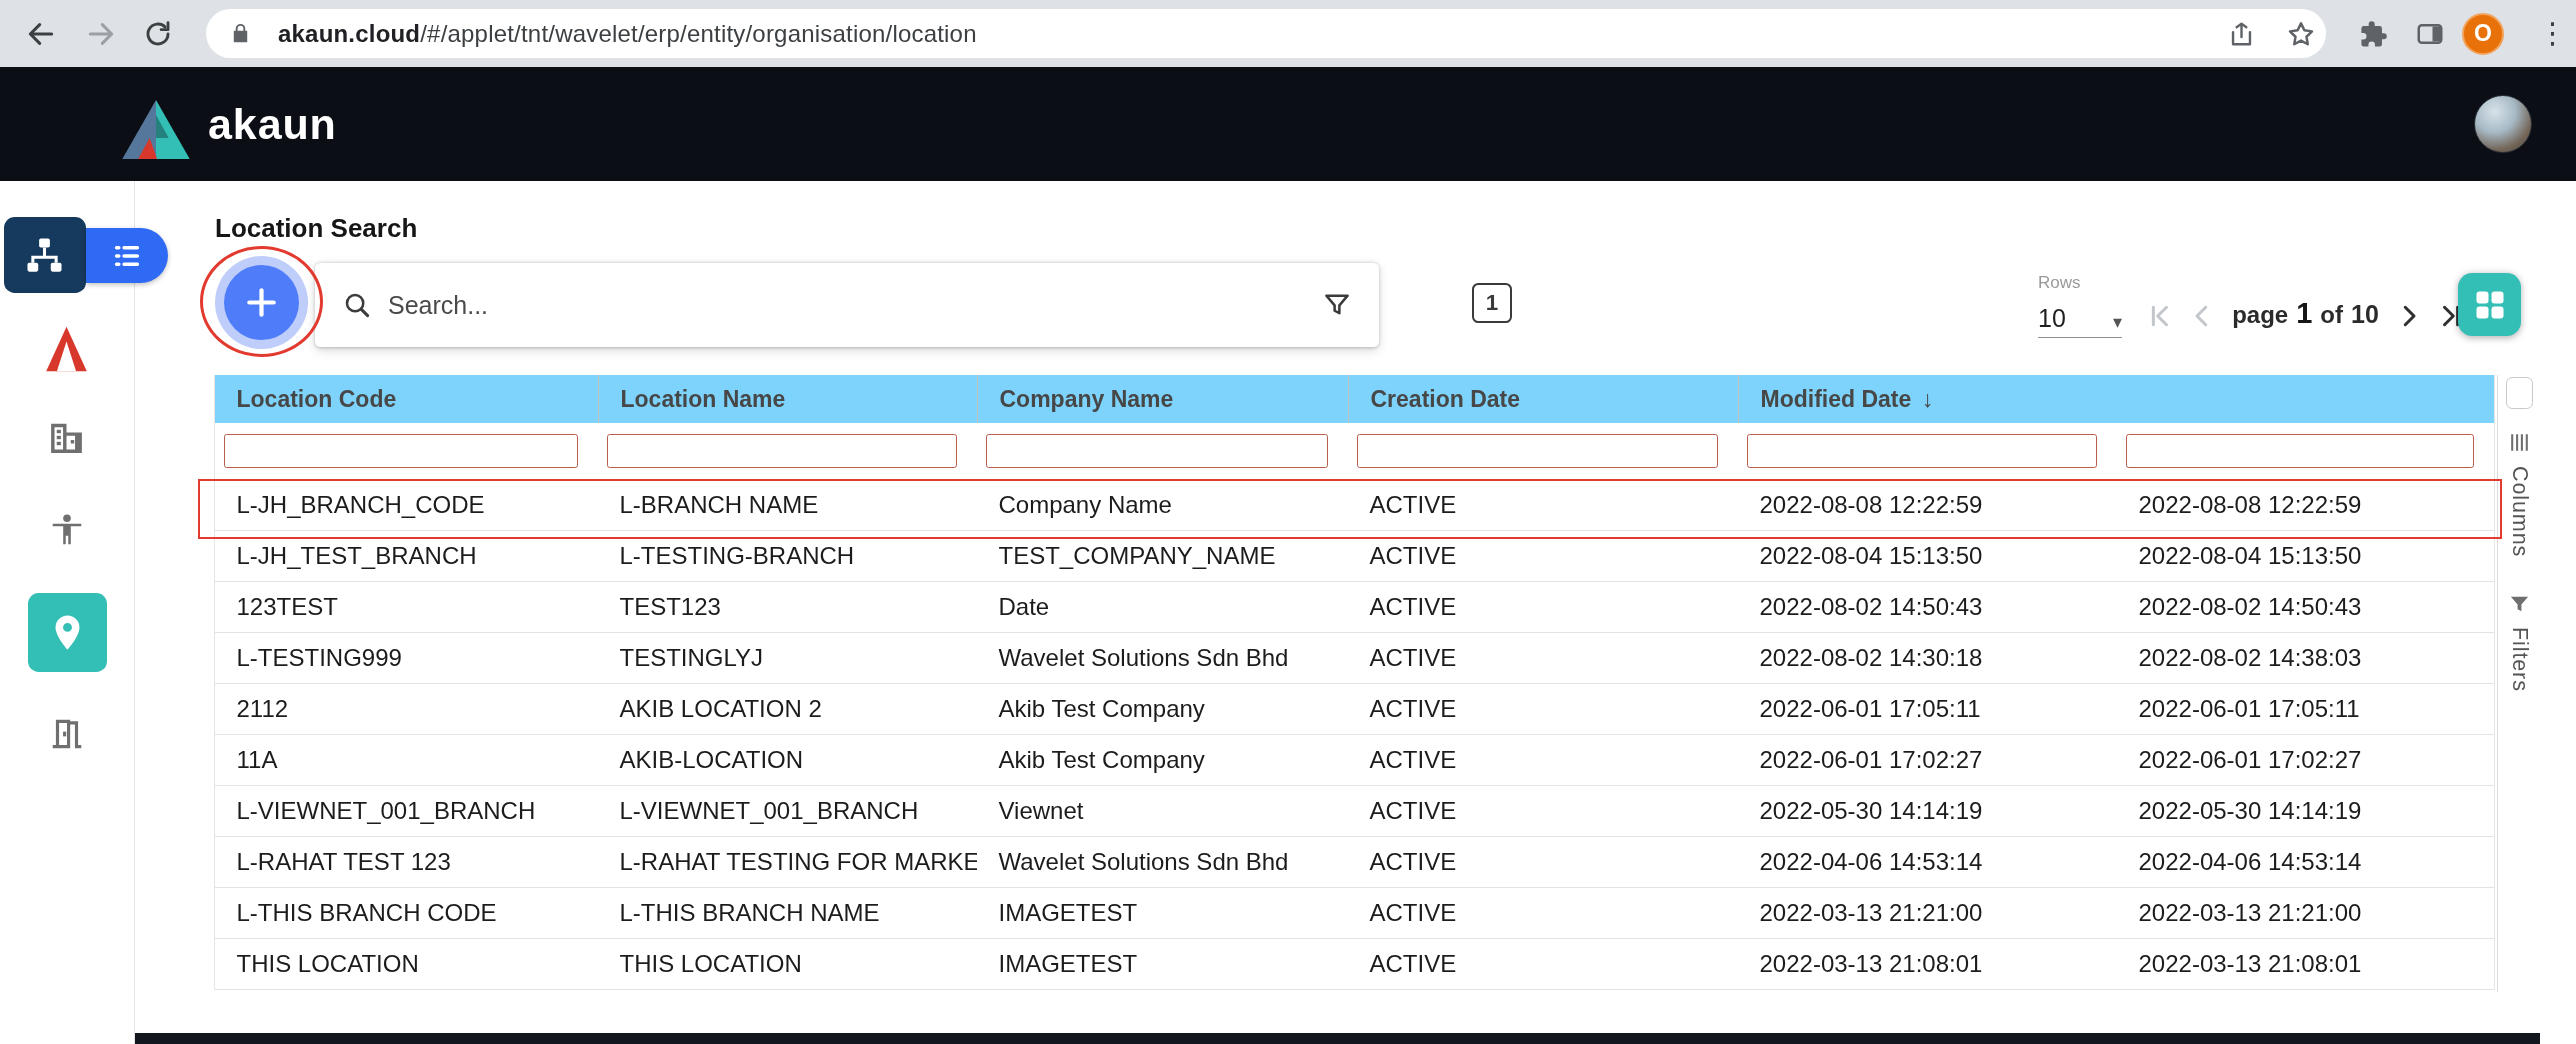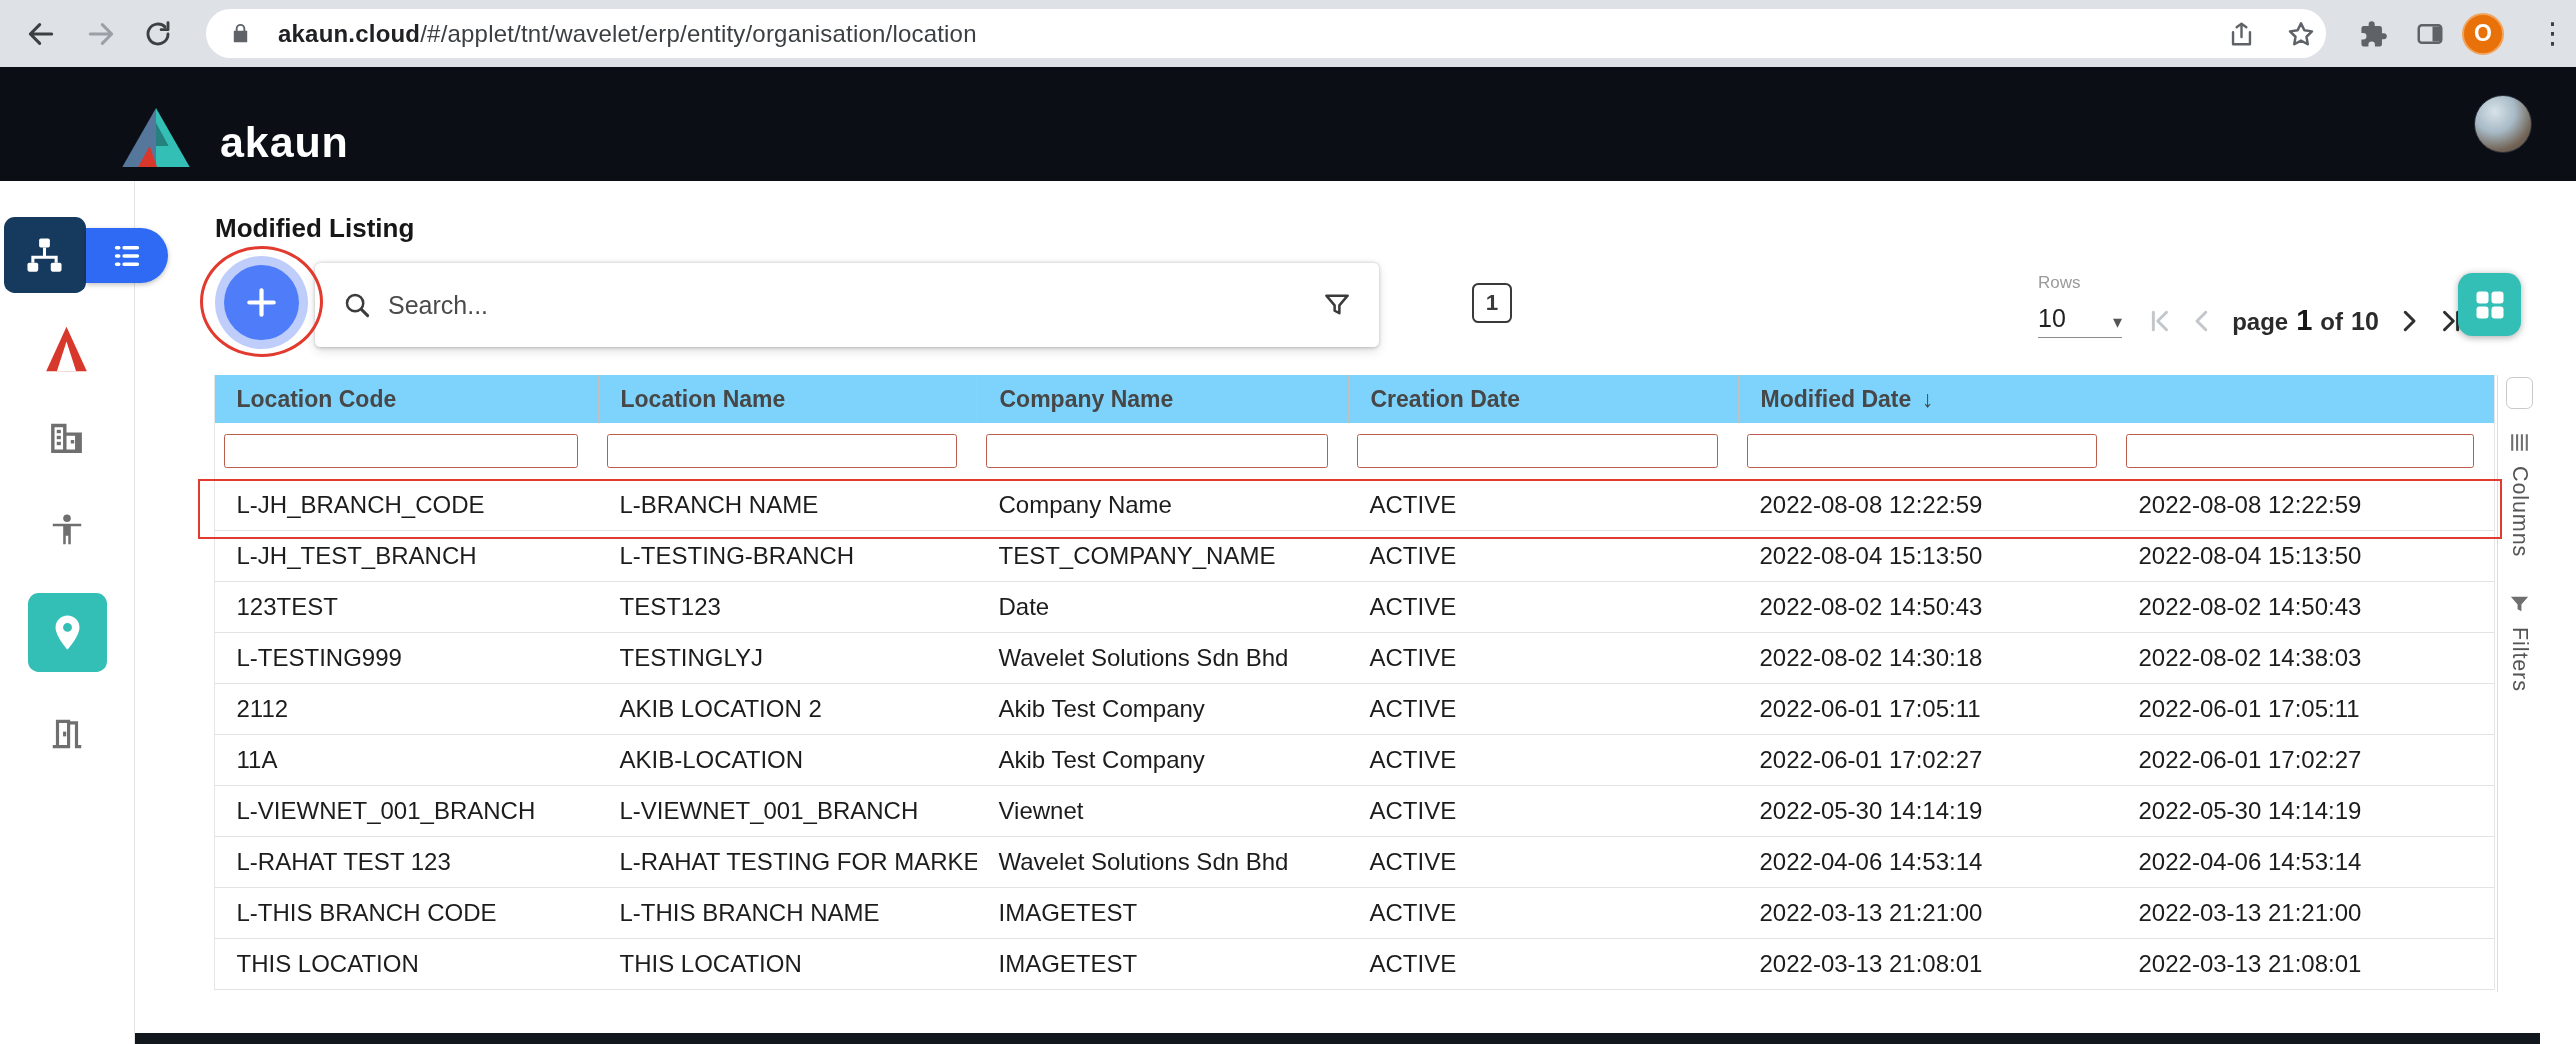--- a/index.html
+++ b/index.html
@@ -13,21 +13,21 @@
   .nav-ic{position:absolute;top:12.5px;width:43px;height:43px;display:flex;align-items:center;justify-content:center;border-radius:50%;cursor:pointer}
   .omnibox{position:absolute;left:206px;top:9px;width:2120px;height:49px;background:#fff;border-radius:25px;display:flex;align-items:center;padding:0 23px}
   .url{font-size:24px;margin-left:26px;white-space:nowrap;letter-spacing:0.2px}
   .url .domain{color:#202124;font-weight:600}
   .url .path{color:#3c4043}
   .avatar-chip{position:absolute;left:2462px;top:12.5px;width:42px;height:42px;border-radius:50%;background:#e8710a;color:#fff;display:flex;align-items:center;justify-content:center;font-size:23px;font-weight:700;border:2.7px solid #f2a35c}
   .menu-dots{position:absolute;left:2538px;top:14.3px;font-size:29px;color:#3c4043;line-height:39px}
 
   
   .appheader{position:absolute;left:0;top:67px;width:2576px;height:114px;background:#0b0e14}
-  .brand{position:absolute;left:122px;top:41px;display:flex;align-items:flex-end;gap:30px}
+  .brand{position:absolute;left:122px;top:33px;display:flex;align-items:flex-start;gap:18px}
   .brand-text{color:#fff;font-size:43px;font-weight:700;letter-spacing:0.9px}
   .hdr-avatar{position:absolute;left:2474px;top:28px;width:58px;height:58px;border-radius:50%;
     background:radial-gradient(circle at 35% 28%, #d8e2e8 0%, #a7bac6 38%, #74675a 70%, #4b4034 100%);
     border:1.8px solid #2a2f3a}
 
   
   .sidebar{position:absolute;left:0;top:181px;width:135px;height:864px;background:#fff;border-right:1.8px solid #e4e4e4}
   .tile{position:absolute;display:flex;align-items:center;justify-content:center;border-radius:10.7px;cursor:pointer}
   .tile-navy{left:3.6px;top:36px;width:82px;height:76px;background:#163a5e}
   .pill-blue{position:absolute;left:86px;top:47px;width:82px;height:55px;background:#2f6af5;border-radius:0 28px 28px 0;display:flex;align-items:center;justify-content:center;box-shadow:0 1.8px 5.4px rgba(0,0,0,.25)}
@@ -41,21 +41,21 @@
   .search-card{position:absolute;left:315px;top:263px;width:1064px;height:84px;background:#fff;border-radius:5.4px;
     box-shadow:0 0.9px 3.6px rgba(0,0,0,.22),0 3.6px 10.7px rgba(0,0,0,.12);display:flex;align-items:center;padding:0 27px}
   .search-input{flex:1;border:none;outline:none;font-size:25px;color:#3f3f3f;margin-left:16px;background:transparent}
   .search-input::placeholder{color:#4a4a4a;opacity:1}
   .box1{position:absolute;left:1472px;top:283px;width:40px;height:40px;border:2.7px solid #3a3a3a;border-radius:6.3px;
     display:flex;align-items:center;justify-content:center;font-size:22.4px;font-weight:700;color:#3a3a3a;cursor:pointer}
   .rows-label{position:absolute;left:2038px;top:273px;font-size:17px;color:#9a9a9a}
   .rows-select{position:absolute;left:2038px;top:299px;width:84px;height:39px;border-bottom:1.8px solid #8d8d8d;
     font-size:25px;color:#1f1f1f;display:flex;align-items:flex-end;justify-content:space-between;padding-bottom:3.6px;cursor:pointer}
   .caret{font-size:18px;color:#555}
-  .pager{position:absolute;left:2140px;top:297px;height:47px;display:flex;align-items:center;gap:5.4px}
+  .pager{position:absolute;left:2140px;top:297px;height:47px;display:flex;align-items:flex-start;gap:5.4px}
   .pg-btn{width:38px;height:38px;display:flex;align-items:center;justify-content:center;cursor:pointer}
   .pg-text{display:flex;align-items:baseline;gap:8px;margin:0 5.4px}
   .pg-word{font-size:24px;font-weight:600;color:#2b2b2b}
   .pg-num{font-size:29px;font-weight:700;color:#161616}
   .pg-total{font-size:25px;font-weight:700;color:#2b2b2b}
   .grid-btn{position:absolute;left:2458px;top:273px;width:63px;height:63px;border-radius:14.3px;background:#34bfb6;
     display:flex;align-items:center;justify-content:center;box-shadow:0 1.8px 7.2px rgba(0,0,0,.30);cursor:pointer}
 
   
   .table{position:absolute;left:214px;top:375px;width:2281px;border-left:0.9px solid #e6e6e6;border-right:0.9px solid #e6e6e6;
@@ -212,21 +212,21 @@
     <div class="icon-plain" style="left:47px;top:533px;width:39px;height:39px">
       <span>
         <svg width="38" height="38" viewBox="0 0 24 24" fill="#6f6f6f">
           <path d="M14 6v15H3v-2h2V3h9v1h5v15h2v2h-4V6h-3zm-2-1H7v14h5V5z"></path>
           <rect x="9.5" y="10.5" width="2" height="3"></rect>
         </svg>
       </span>
     </div>
   </div>
 
-  <div class="page-title">Modified Listing</div>
+  <div class="page-title">Location Search</div>
 
   <div class="plus-btn">
     <span>
       <svg width="39" height="39" viewBox="0 0 24 24">
           <path d="M12 4.5v15M4.5 12h15" stroke="#fff" stroke-width="2.6" stroke-linecap="round"></path>
         </svg>
     </span>
   </div>
 
   <div class="search-card">

